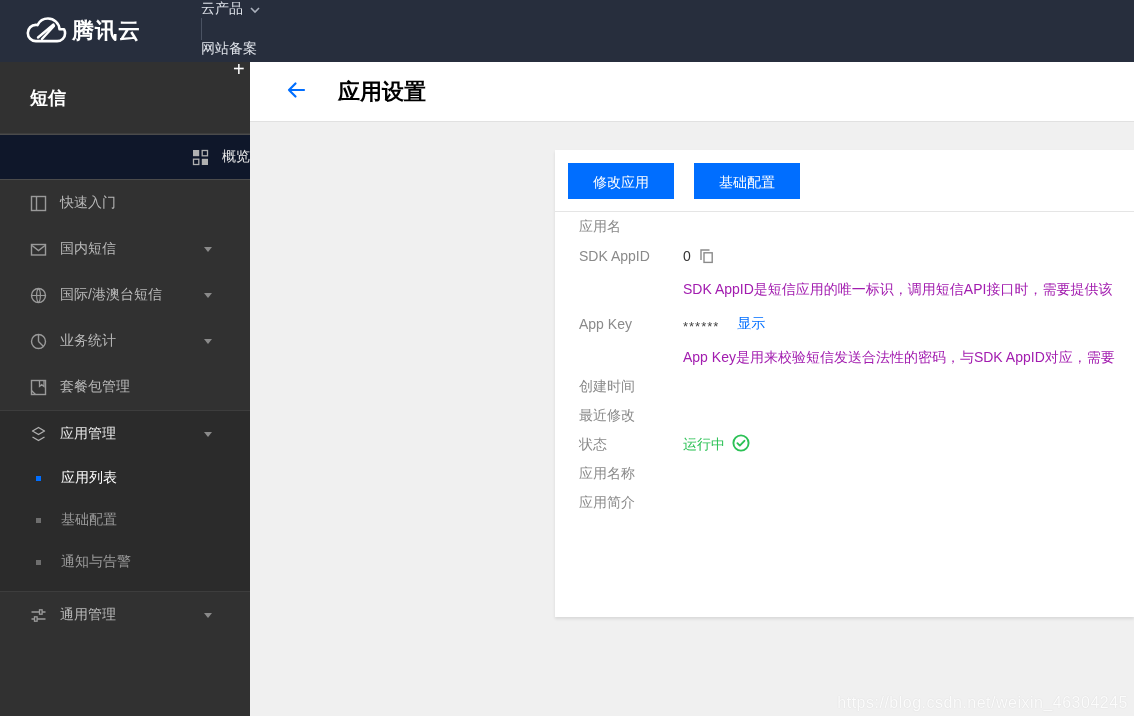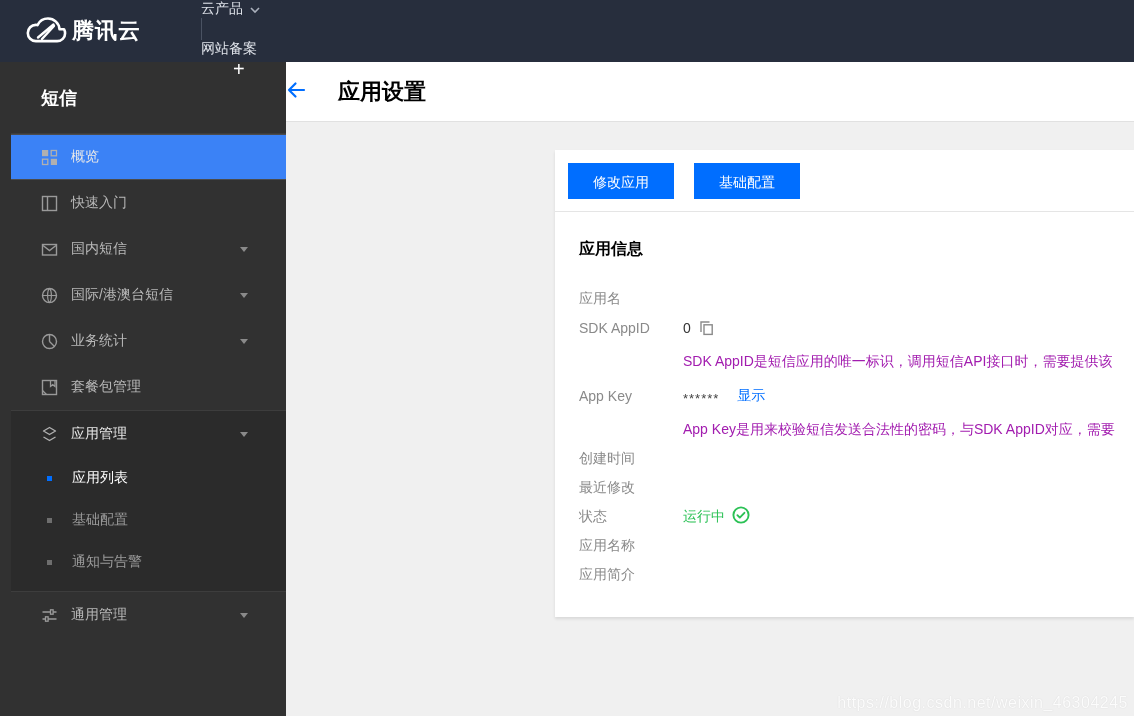--- a/index.html
+++ b/index.html
@@ -13,28 +13,28 @@
   .brand svg { display:block; }
   .brand-name { color:#fff; font-size:22px; font-weight:bold; margin-left:4px; letter-spacing:1px; }
   .topnav { display:flex; align-items:flex-start; margin-left:60px;flex-direction:column; }
   .topnav-item { color:#dfe3ea; font-size:14px; margin-right:36px; cursor:pointer;
     display:flex; align-items:center; }
   .topnav-item .caret { margin-left:7px; }
   .topnav-sep { width:1px; height:22px; background:#4a5262; margin-right:30px; }
   .plus { color:#fff; font-size:20px; font-weight:normal; cursor:pointer; margin-left:32px; }
 
   
-  .sidebar { position:absolute; left:0; top:62px; width:286px; height:654px;
-    background:#313131; z-index:20;padding-left:11px; }
+  .sidebar { position:absolute; left:0; top:62px; width:250px; height:654px;
+    background:#313131; z-index:20; }
   .side-title { height:72px; line-height:72px; padding-left:30px; color:#fff;
     font-size:18px; font-weight:bold; border-bottom:1px solid #3d3d3d; }
   .side-item { height:46px; display:flex; align-items:center; padding-left:30px;
     color:#b8b8b8; font-size:14px; cursor:pointer; position:relative; }
-  .side-item.active { background:#3b82f6; color:#e8e8e8;
-    border-top:1px solid #4b4b4b; border-bottom:1px solid #4b4b4b; }
+  .side-item.active { background:#0f172a; color:#e8e8e8;
+    border-top:1px solid #4b4b4b; border-bottom:1px solid #4b4b4b;justify-content:flex-end; }
   .s-icon { width:17px; height:17px; margin-right:13px; display:inline-flex;
     align-items:center; justify-content:center; }
   .s-icon svg { display:block; }
   .tri { position:absolute; right:38px; width:0; height:0;
     border-left:4.5px solid transparent; border-right:4.5px solid transparent;
     border-top:5.5px solid #8a8a8a; }
   .group { background:#2b2b2b; border-top:1px solid #3d3d3d;
     border-bottom:1px solid #3d3d3d; padding-bottom:8px; }
   .group .side-item { color:#e8e8e8; }
   .sub-item { height:42px; display:flex; align-items:center; padding-left:36px;
@@ -228,21 +228,20 @@
 <div class="content"></div>
 
 <div class="card">
   <div class="card-actions">
     <button class="btn">修改应用</button>
     <button class="btn">基础配置</button>
   </div>
   <div class="card-divider"></div>
 
   <div class="card-body">
-    <div class="section-title">应用信息</div>
 
     <div class="frow">
       <span class="flabel">应用名</span>
       <span class="fvalue"></span>
     </div>
 
     <div class="frow">
       <span class="flabel">SDK AppID</span>
       <span class="fvalue">0</span>
       <span class="copy-btn">

